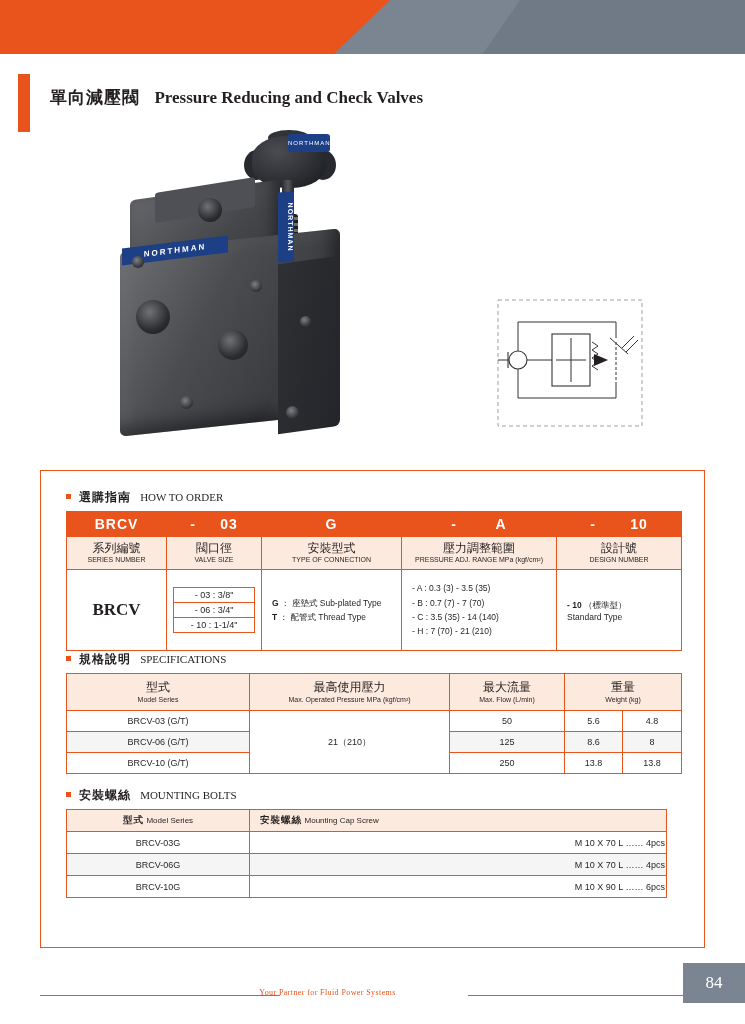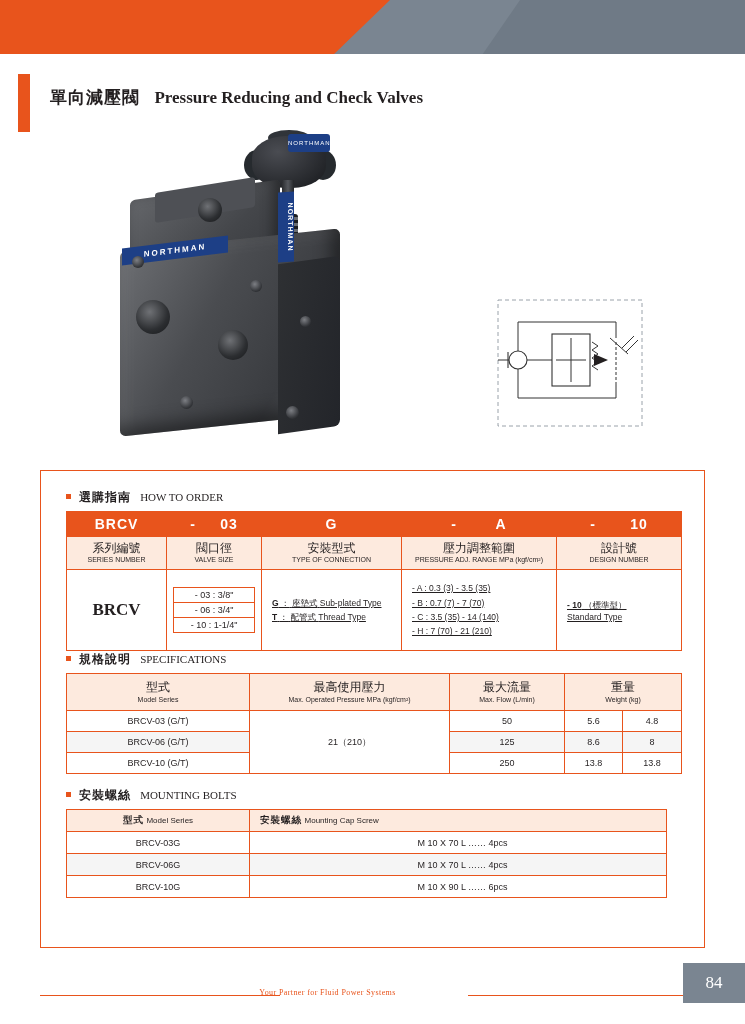--- a/index.html
+++ b/index.html
@@ -292,21 +292,20 @@
     font-size: 9px;
     padding: 2px 0;
     margin: 0;
     text-align: center;
   }
   .conn-list, .range-list, .design-list {
     text-align: left;
     font-size: 8.5px;
     line-height: 1.7;
     padding-left: 4px;
-    text-decoration: underline;
   }
   .cn-mini {
     font-family: "DejaVu Sans", sans-serif;
     font-size: 8.5px;
   }
 
   
   .spec-tbl {
     position: absolute;
     left: 25px; top: 202px;
@@ -344,21 +343,21 @@
     border: 1px solid #e8541c;
     font-size: 9px;
     color: #231f20;
     height: 19px;
   }
   .bolt-tbl thead td {
     background: #fdeade;
     text-align: center;
   }
   .bolt-tbl tbody td.c { text-align: center; }
-  .bolt-tbl tbody td.l { text-align: center; padding-left: 10px; }
+  .bolt-tbl tbody td.l { text-align: right; padding-left: 10px; }
   .bolt-tbl tbody tr.alt td { background: #f5f5f5; }
 
   
   .footer-line-l {
     position: absolute;
     left: 40px; top: 995px;
     width: 240px; height: 1px;
     background: #e8541c;
   }
   .footer-line-r {

